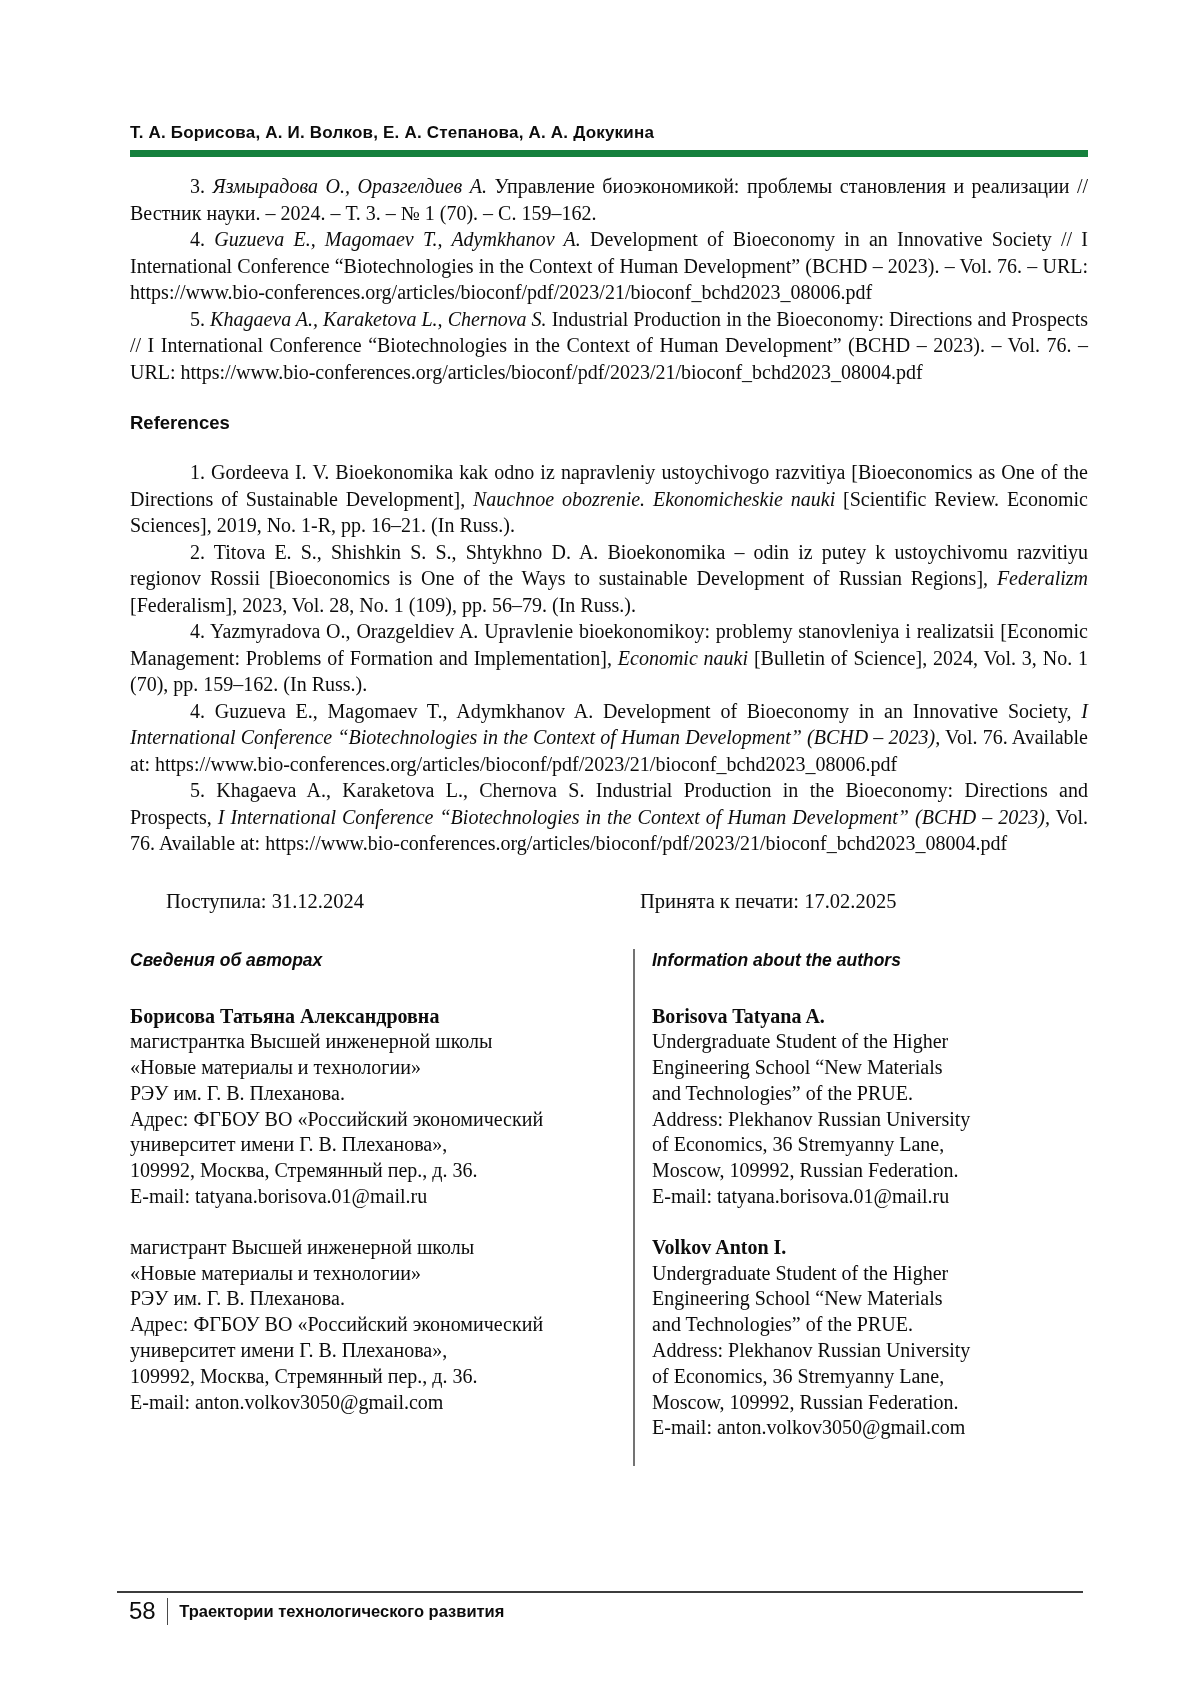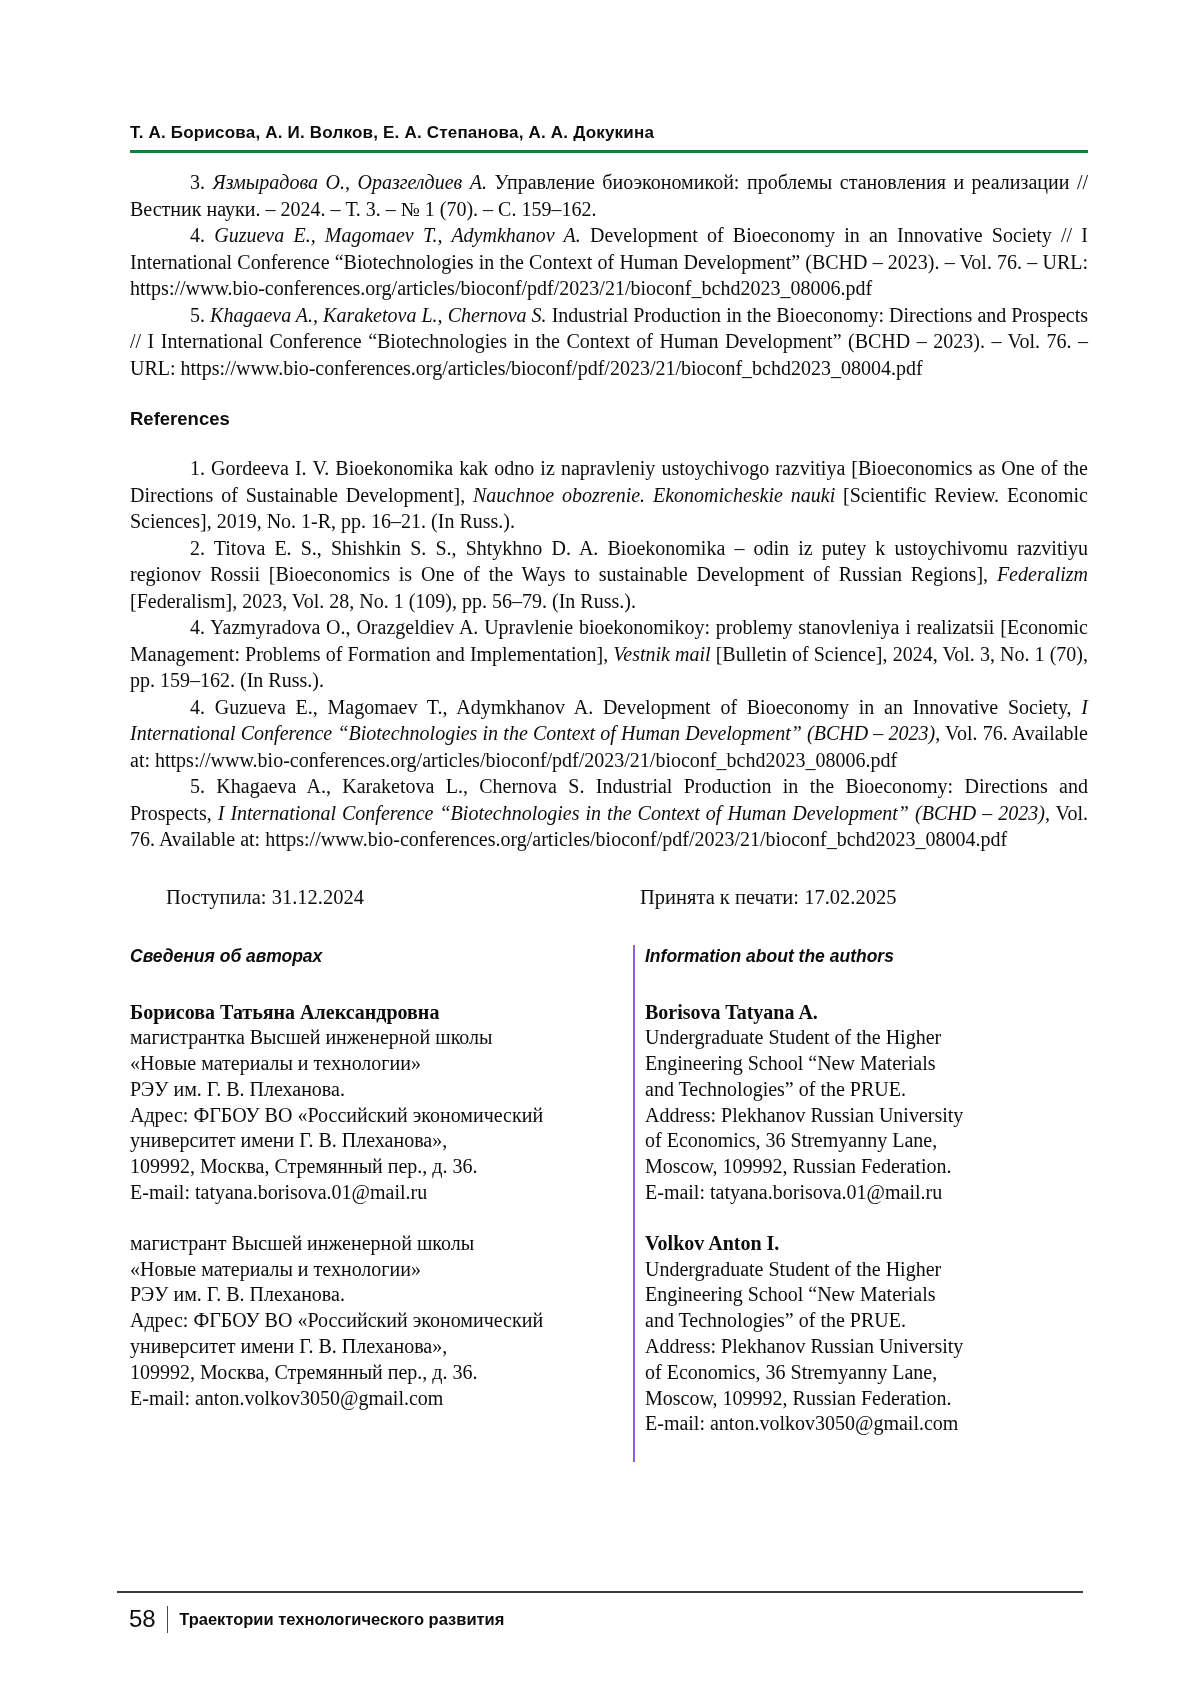--- a/index.html
+++ b/index.html
@@ -11,21 +11,21 @@
   }
   .page {
     position:absolute; left:130px; top:0; width:958px;
   }
   
   .runhead {
     margin-top:123px;
     font-family:"Liberation Sans", sans-serif;
     font-weight:bold; font-size:17px; line-height:20px;
     padding-bottom:7px;
-    border-bottom:3px solid #15803d;
+    border-bottom:7px solid #15803d;
     letter-spacing:0.2px;
   }
   
   .bodytext { margin-top:16px; }
   .para {
     font-size:20px; line-height:26.5px;
     text-align:justify; text-indent:60px;
     margin:0; overflow-wrap:break-word;
   }
   .it { font-style:italic; }
@@ -40,35 +40,35 @@
     position:relative; margin-top:31px;
     font-size:20.5px; line-height:27px; height:27px;
   }
   .dates .received { margin-left:36px; }
   .dates .accepted { position:absolute; left:510px; top:0; }
   
   .authors {
     display:flex; margin-top:34px; align-items:stretch;
   }
   .acol-left  { width:487px; padding-right:16px; }
-  .acol-right { flex:1; border-left:2px solid #8b5cf6; padding-left:10px; }
+  .acol-right { flex:1; border-left:2px solid #737373; padding-left:17px; }
   .aheading {
     font-family:"Liberation Sans", sans-serif;
     font-weight:bold; font-style:italic;
     font-size:17.5px; line-height:22px;
     margin:0 0 33px 0;
   }
   .author { margin:0 0 25px 0; font-size:20px; line-height:25.8px; }
   .author .name { font-weight:bold; }
   .author .details { white-space:pre-line; }
   
   .footer {
     position:absolute; left:117px; width:966px; top:1591px;
     border-top:2.5px solid #3c3c3c;
-    padding-top:12px;
+    padding-top:4px;
     display:flex; align-items:center;
   }
   .footer .pagenum {
     font-family:"Liberation Sans", sans-serif;
     font-size:24px; line-height:28px; margin-left:12px;
   }
   .footer .fdiv {
     width:1.5px; height:27px; background:#4a4a4a; margin:0 11px;
   }
   .footer .ftitle {
@@ -87,21 +87,21 @@
     <p class="para"><span>3. </span><span class="it">Язмырадова О., Оразгелдиев А.</span><span> Управление биоэкономикой: проблемы становления и реализации // Вестник науки. – 2024. – Т. 3. – № 1 (70). – С. 159–162.</span></p>
     <p class="para"><span>4. </span><span class="it">Guzueva E., Magomaev T., Adymkhanov A.</span><span> Development of Bioeconomy in an Innovative Society // I International Conference “Biotechnologies in the Context of Human Development” (BCHD – 2023). – Vol. 76. – URL: https://www.bio-conferences.org/articles/bioconf/pdf/2023/21/bioconf_bchd2023_08006.pdf</span></p>
     <p class="para"><span>5. </span><span class="it">Khagaeva A., Karaketova L., Chernova S.</span><span> Industrial Production in the Bioeconomy: Directions and Prospects // I International Conference “Biotechnologies in the Context of Human Development” (BCHD – 2023). – Vol. 76. – URL: https://www.bio-conferences.org/articles/bioconf/pdf/2023/21/bioconf_bchd2023_08004.pdf</span></p>
   </div>
 
   <h2 class="refs-heading">References</h2>
 
   <div class="bodytext" style="margin-top:0">
     <p class="para"><span>1. Gordeeva I. V. Bioekonomika kak odno iz napravleniy ustoychivogo razvitiya [Bioeconomics as One of the Directions of Sustainable Development], </span><span class="it">Nauchnoe obozrenie. Ekonomicheskie nauki</span><span> [Scientific Review. Economic Sciences], 2019, No. 1-R, pp. 16–21. (In Russ.).</span></p>
     <p class="para"><span>2. Titova E. S., Shishkin S. S., Shtykhno D. A. Bioekonomika – odin iz putey k ustoychivomu razvitiyu regionov Rossii [Bioeconomics is One of the Ways to sustainable Development of Russian Regions], </span><span class="it">Federalizm</span><span> [Federalism], 2023, Vol. 28, No. 1 (109), pp. 56–79. (In Russ.).</span></p>
-    <p class="para"><span>4. Yazmyradova O., Orazgeldiev A. Upravlenie bioekonomikoy: problemy stanovleniya i realizatsii [Economic Management: Problems of Formation and Implementation], </span><span class="it">Vestnik mail</span><span> [Bulletin of Science], 2024, Vol. 3, No. 1 (70), pp. 159–162. (In Russ.).</span></p>
+    <p class="para"><span>4. Yazmyradova O., Orazgeldiev A. Upravlenie bioekonomikoy: problemy stanovleniya i realizatsii [Economic Management: Problems of Formation and Implementation], </span><span class="it">Economic nauki</span><span> [Bulletin of Science], 2024, Vol. 3, No. 1 (70), pp. 159–162. (In Russ.).</span></p>
     <p class="para"><span>4. Guzueva E., Magomaev T., Adymkhanov A. Development of Bioeconomy in an Innovative Society, </span><span class="it">I International Conference “Biotechnologies in the Context of Human Development” (BCHD – 2023),</span><span> Vol. 76. Available at: https://www.bio-conferences.org/articles/bioconf/pdf/2023/21/bioconf_bchd2023_08006.pdf</span></p>
     <p class="para"><span>5. Khagaeva A., Karaketova L., Chernova S. Industrial Production in the Bioeconomy: Directions and Prospects, </span><span class="it">I International Conference “Biotechnologies in the Context of Human Development” (BCHD – 2023),</span><span> Vol. 76. Available at: https://www.bio-conferences.org/articles/bioconf/pdf/2023/21/bioconf_bchd2023_08004.pdf</span></p>
   </div>
 
   <div class="dates">
     <span class="received">Поступила: 31.12.2024</span>
     <span class="accepted">Принята к печати: 17.02.2025</span>
   </div>
 
   <div class="authors">

